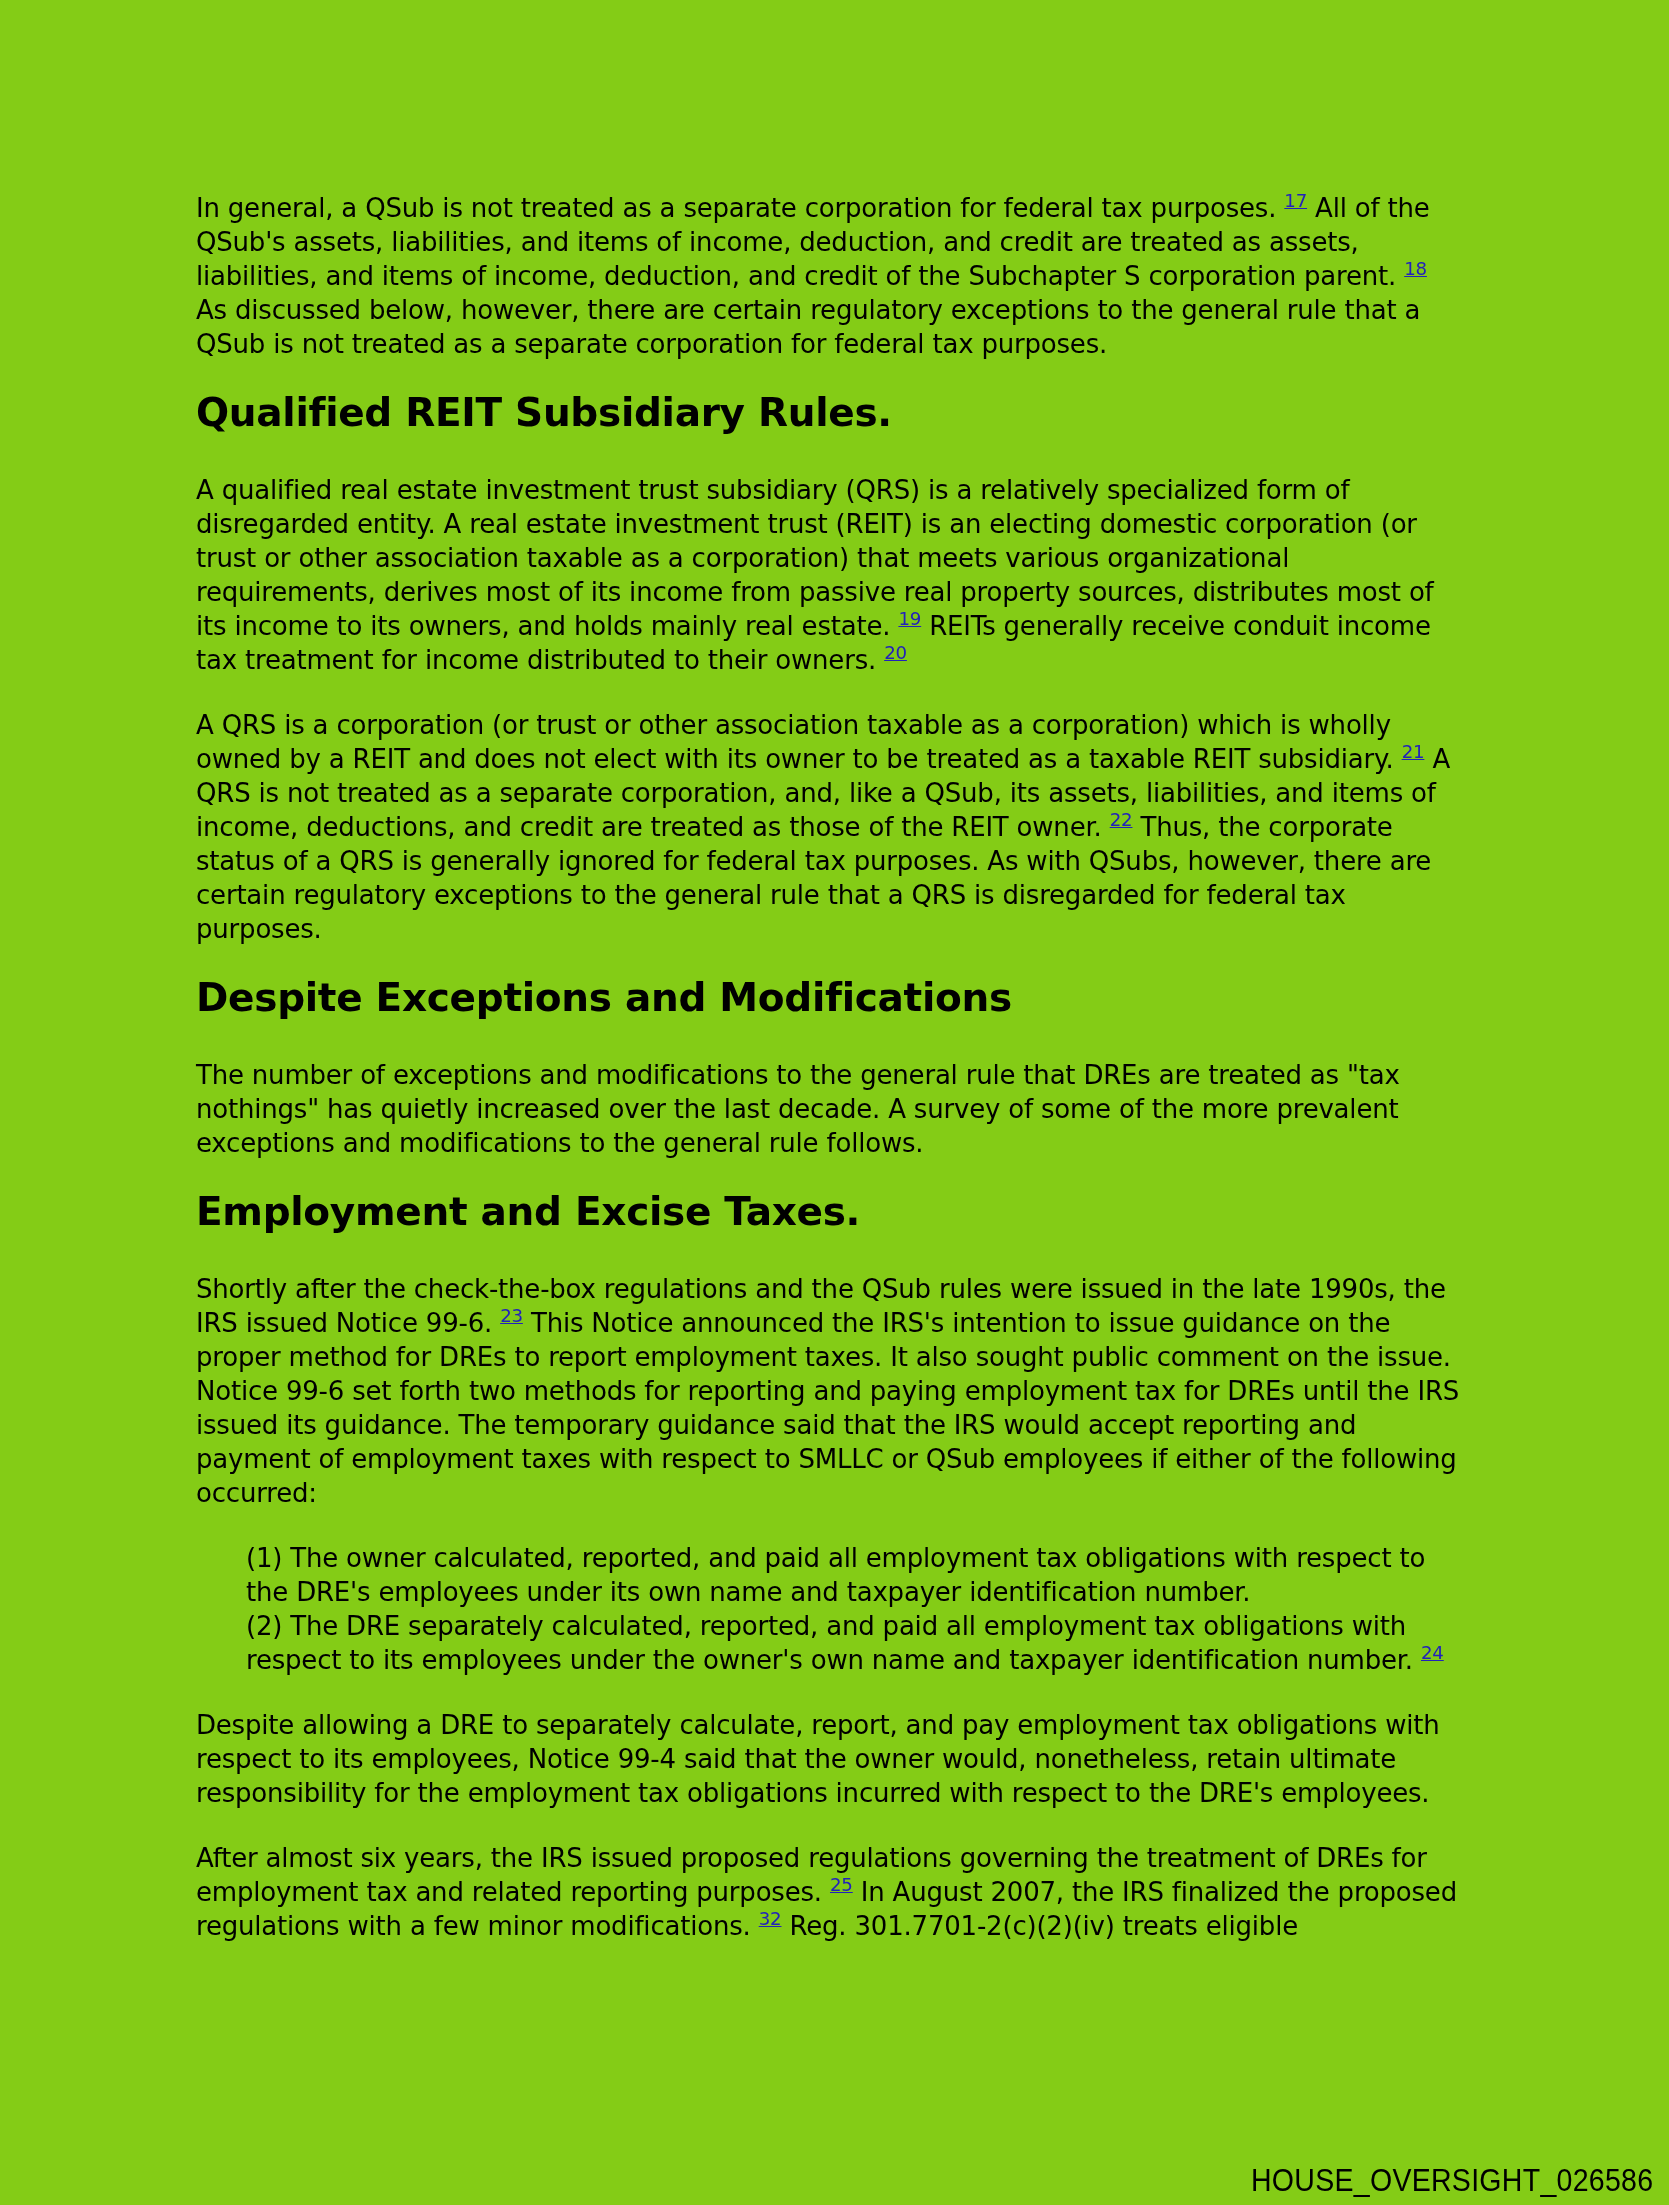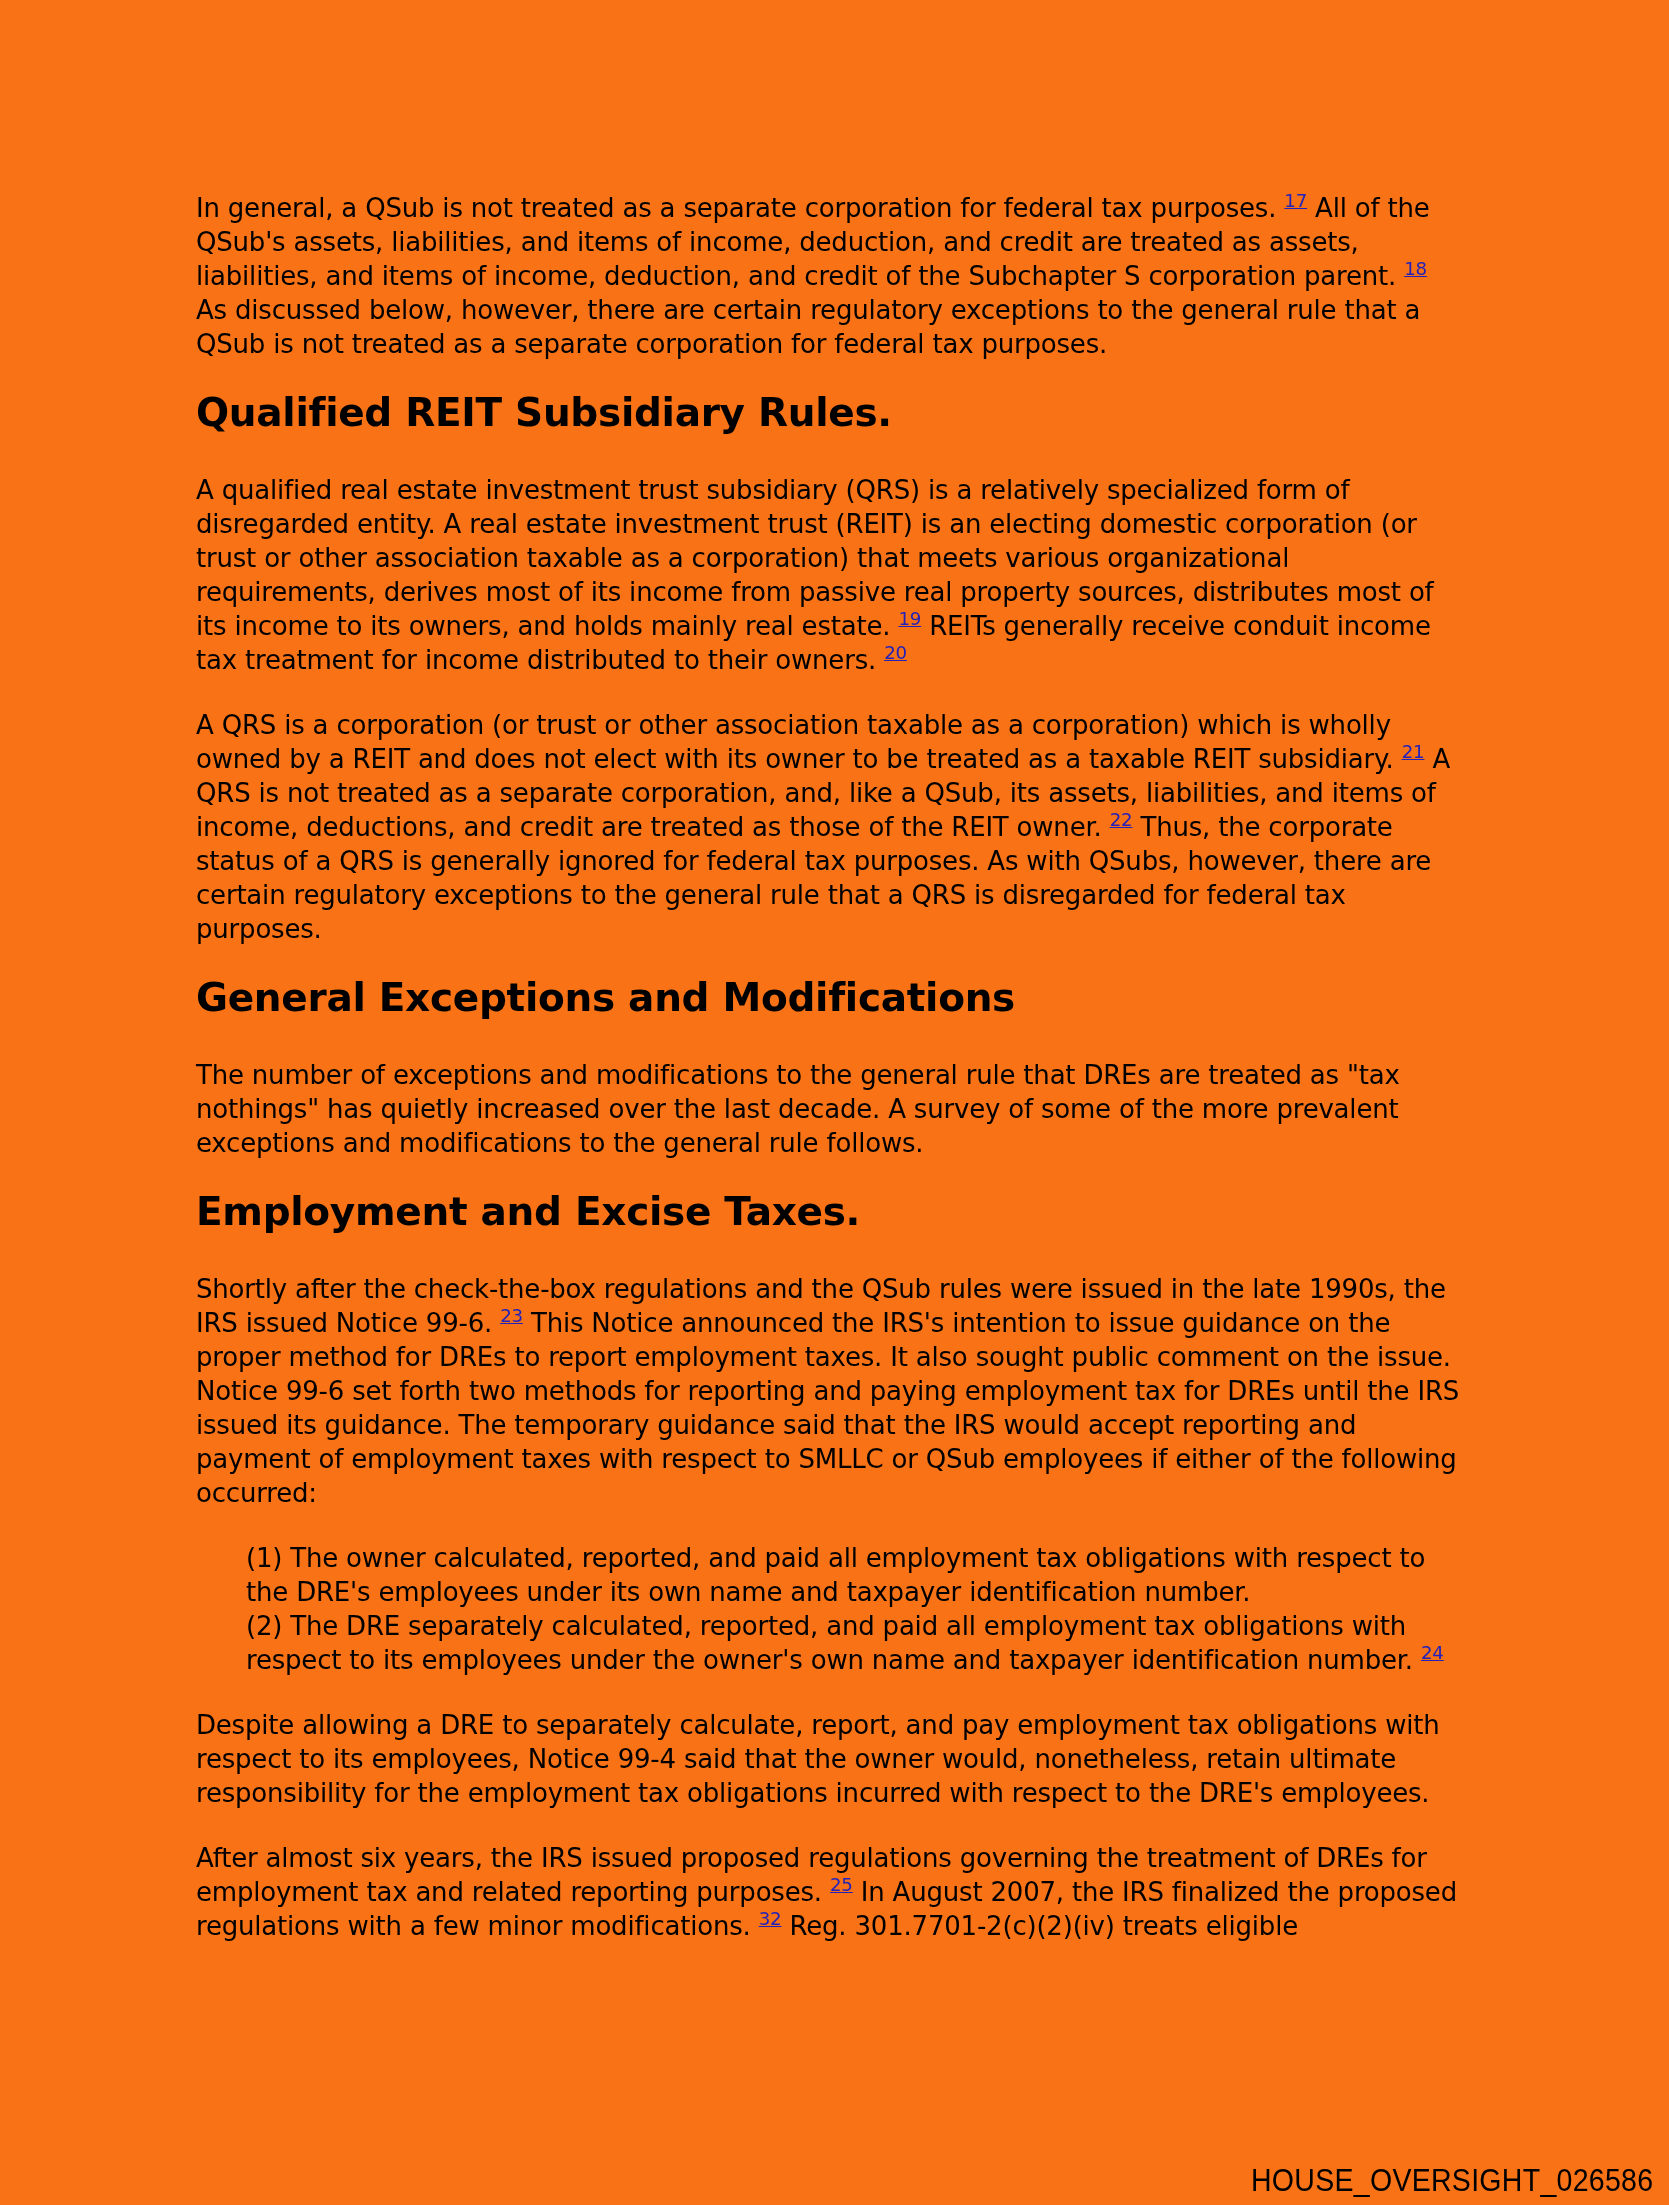--- a/index.html
+++ b/index.html
@@ -58,27 +58,27 @@
     letter-spacing: 0.3px;
     transform: scaleX(0.92);
     transform-origin: 100% 100%;
     color: #000000;
     white-space: nowrap;
   }
 </style>
 </head>
 <body>
 
-<div class="page" style="--link-color: #2222bb; background: #f97316; color: rgb(0, 0, 0); text-decoration: underline;">
+<div class="page" style="--link-color: #2222bb; background: #84cc16; color: rgb(0, 0, 0); text-decoration: underline;">
   <div class="doc">
       <p class="para">In general, a QSub is not treated as a separate corporation for federal tax purposes. <a class="fnref">17</a> All of the QSub's assets, liabilities, and items of income, deduction, and credit are treated as assets, liabilities, and items of income, deduction, and credit of the Subchapter S corporation parent. <a class="fnref">18</a> As discussed below, however, there are certain regulatory exceptions to the general rule that a QSub is not treated as a separate corporation for federal tax purposes.</p>
       <h2 class="heading">Qualified REIT Subsidiary Rules.</h2>
       <p class="para">A qualified real estate investment trust subsidiary (QRS) is a relatively specialized form of disregarded entity. A real estate investment trust (REIT) is an electing domestic corporation (or trust or other association taxable as a corporation) that meets various organizational requirements, derives most of its income from passive real property sources, distributes most of its income to its owners, and holds mainly real estate. <a class="fnref">19</a> REITs generally receive conduit income tax treatment for income distributed to their owners. <a class="fnref">20</a></p>
       <p class="para">A QRS is a corporation (or trust or other association taxable as a corporation) which is wholly owned by a REIT and does not elect with its owner to be treated as a taxable REIT subsidiary. <a class="fnref">21</a> A QRS is not treated as a separate corporation, and, like a QSub, its assets, liabilities, and items of income, deductions, and credit are treated as those of the REIT owner. <a class="fnref">22</a> Thus, the corporate status of a QRS is generally ignored for federal tax purposes. As with QSubs, however, there are certain regulatory exceptions to the general rule that a QRS is disregarded for federal tax purposes.</p>
-      <h2 class="heading">General Exceptions and Modifications</h2>
+      <h2 class="heading">Despite Exceptions and Modifications</h2>
       <p class="para">The number of exceptions and modifications to the general rule that DREs are treated as "tax nothings" has quietly increased over the last decade. A survey of some of the more prevalent exceptions and modifications to the general rule follows.</p>
       <h2 class="heading">Employment and Excise Taxes.</h2>
       <p class="para">Shortly after the check-the-box regulations and the QSub rules were issued in the late 1990s, the IRS issued Notice 99-6. <a class="fnref">23</a> This Notice announced the IRS's intention to issue guidance on the proper method for DREs to report employment taxes. It also sought public comment on the issue. Notice 99-6 set forth two methods for reporting and paying employment tax for DREs until the IRS issued its guidance. The temporary guidance said that the IRS would accept reporting and payment of employment taxes with respect to SMLLC or QSub employees if either of the following occurred:</p>
       <p class="para indented">(1) The owner calculated, reported, and paid all employment tax obligations with respect to the DRE's employees under its own name and taxpayer identification number.<br>(2) The DRE separately calculated, reported, and paid all employment tax obligations with respect to its employees under the owner's own name and taxpayer identification number. <a class="fnref">24</a></p>
       <p class="para">Despite allowing a DRE to separately calculate, report, and pay employment tax obligations with respect to its employees, Notice 99-4 said that the owner would, nonetheless, retain ultimate responsibility for the employment tax obligations incurred with respect to the DRE's employees.</p>
       <p class="para">After almost six years, the IRS issued proposed regulations governing the treatment of DREs for employment tax and related reporting purposes. <a class="fnref">25</a> In August 2007, the IRS finalized the proposed regulations with a few minor modifications. <a class="fnref">32</a> Reg. 301.7701-2(c)(2)(iv) treats eligible</p>
     </div>
   <div class="bates">HOUSE_OVERSIGHT_026586</div>
 </div>
 

